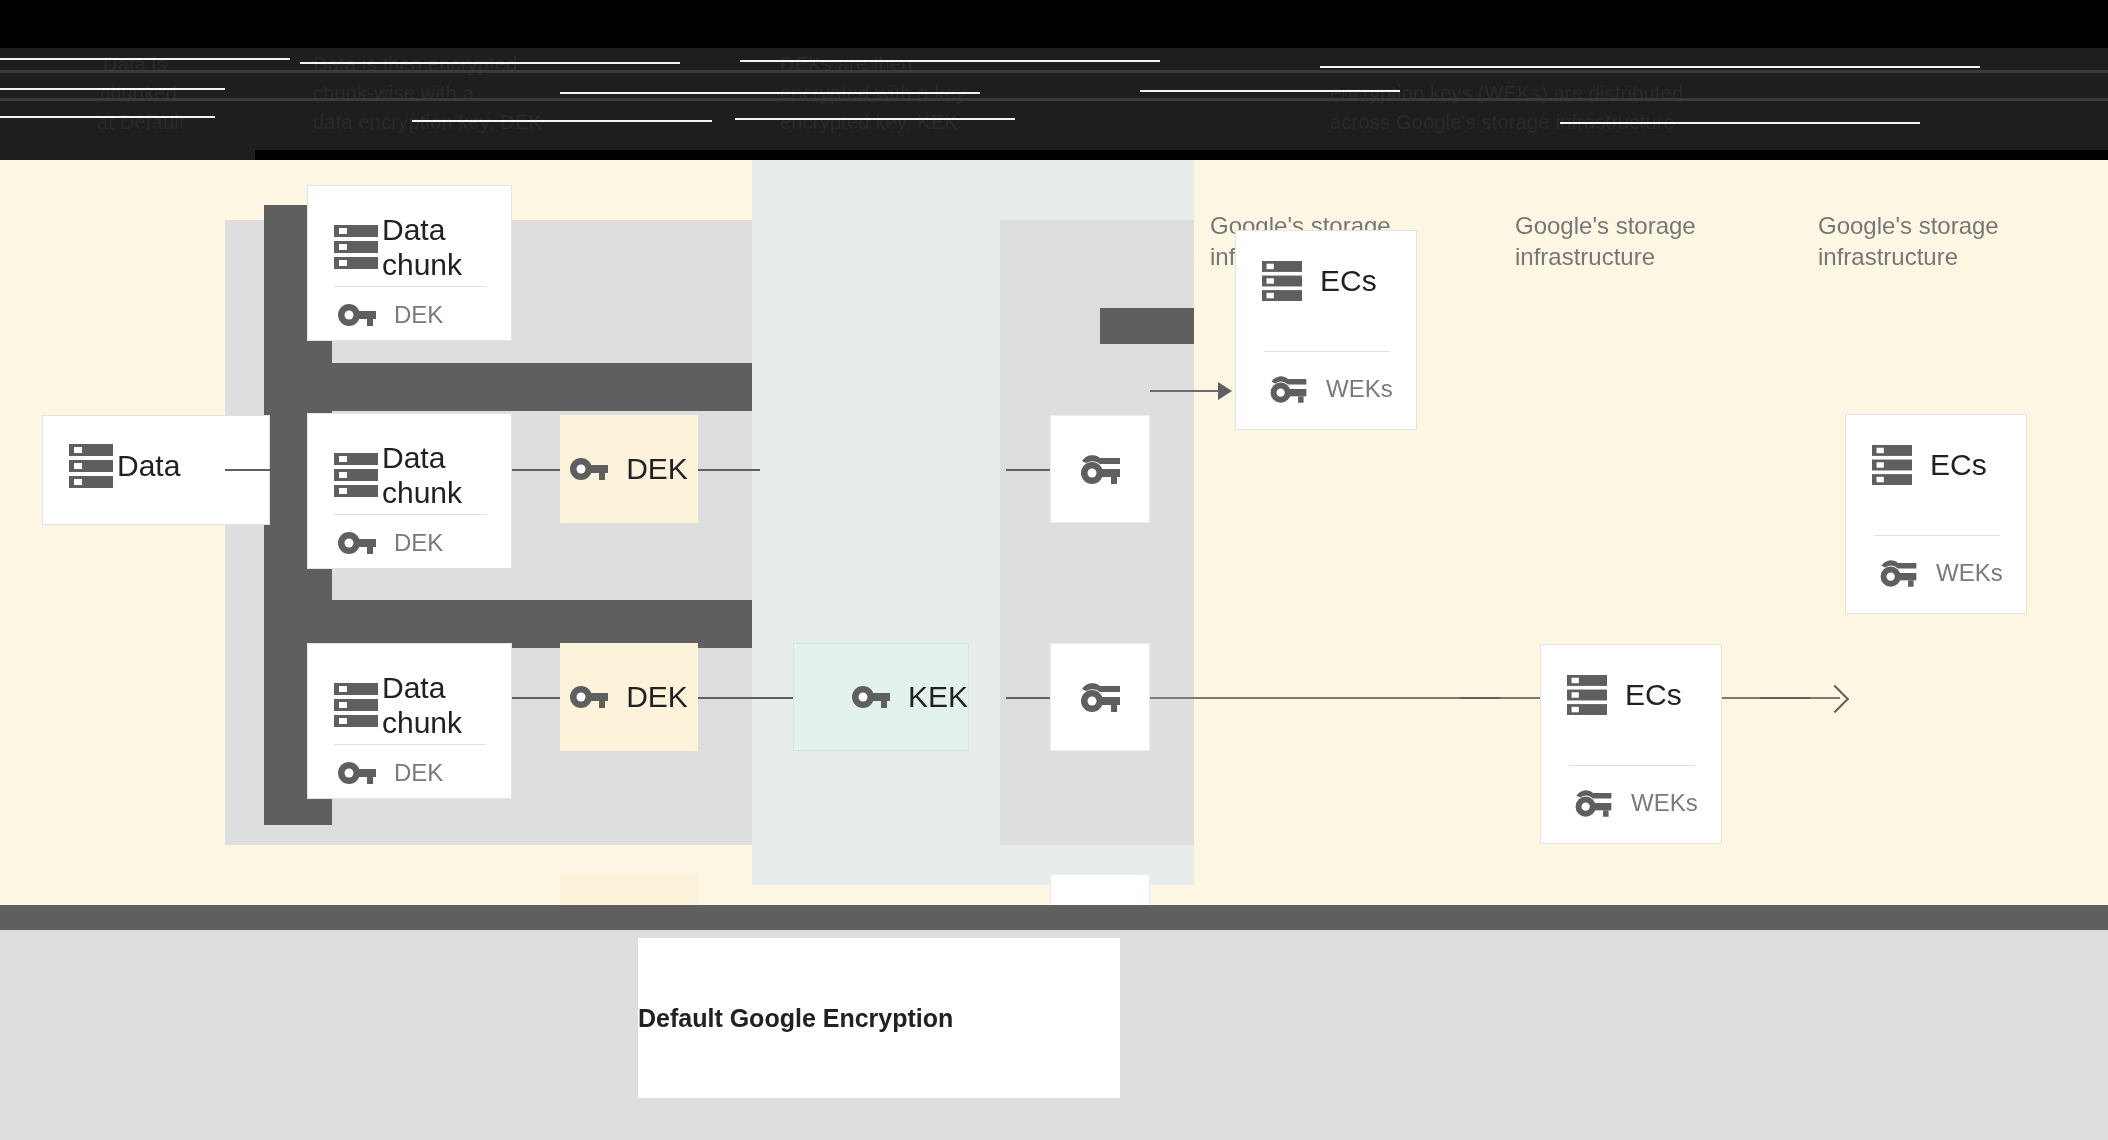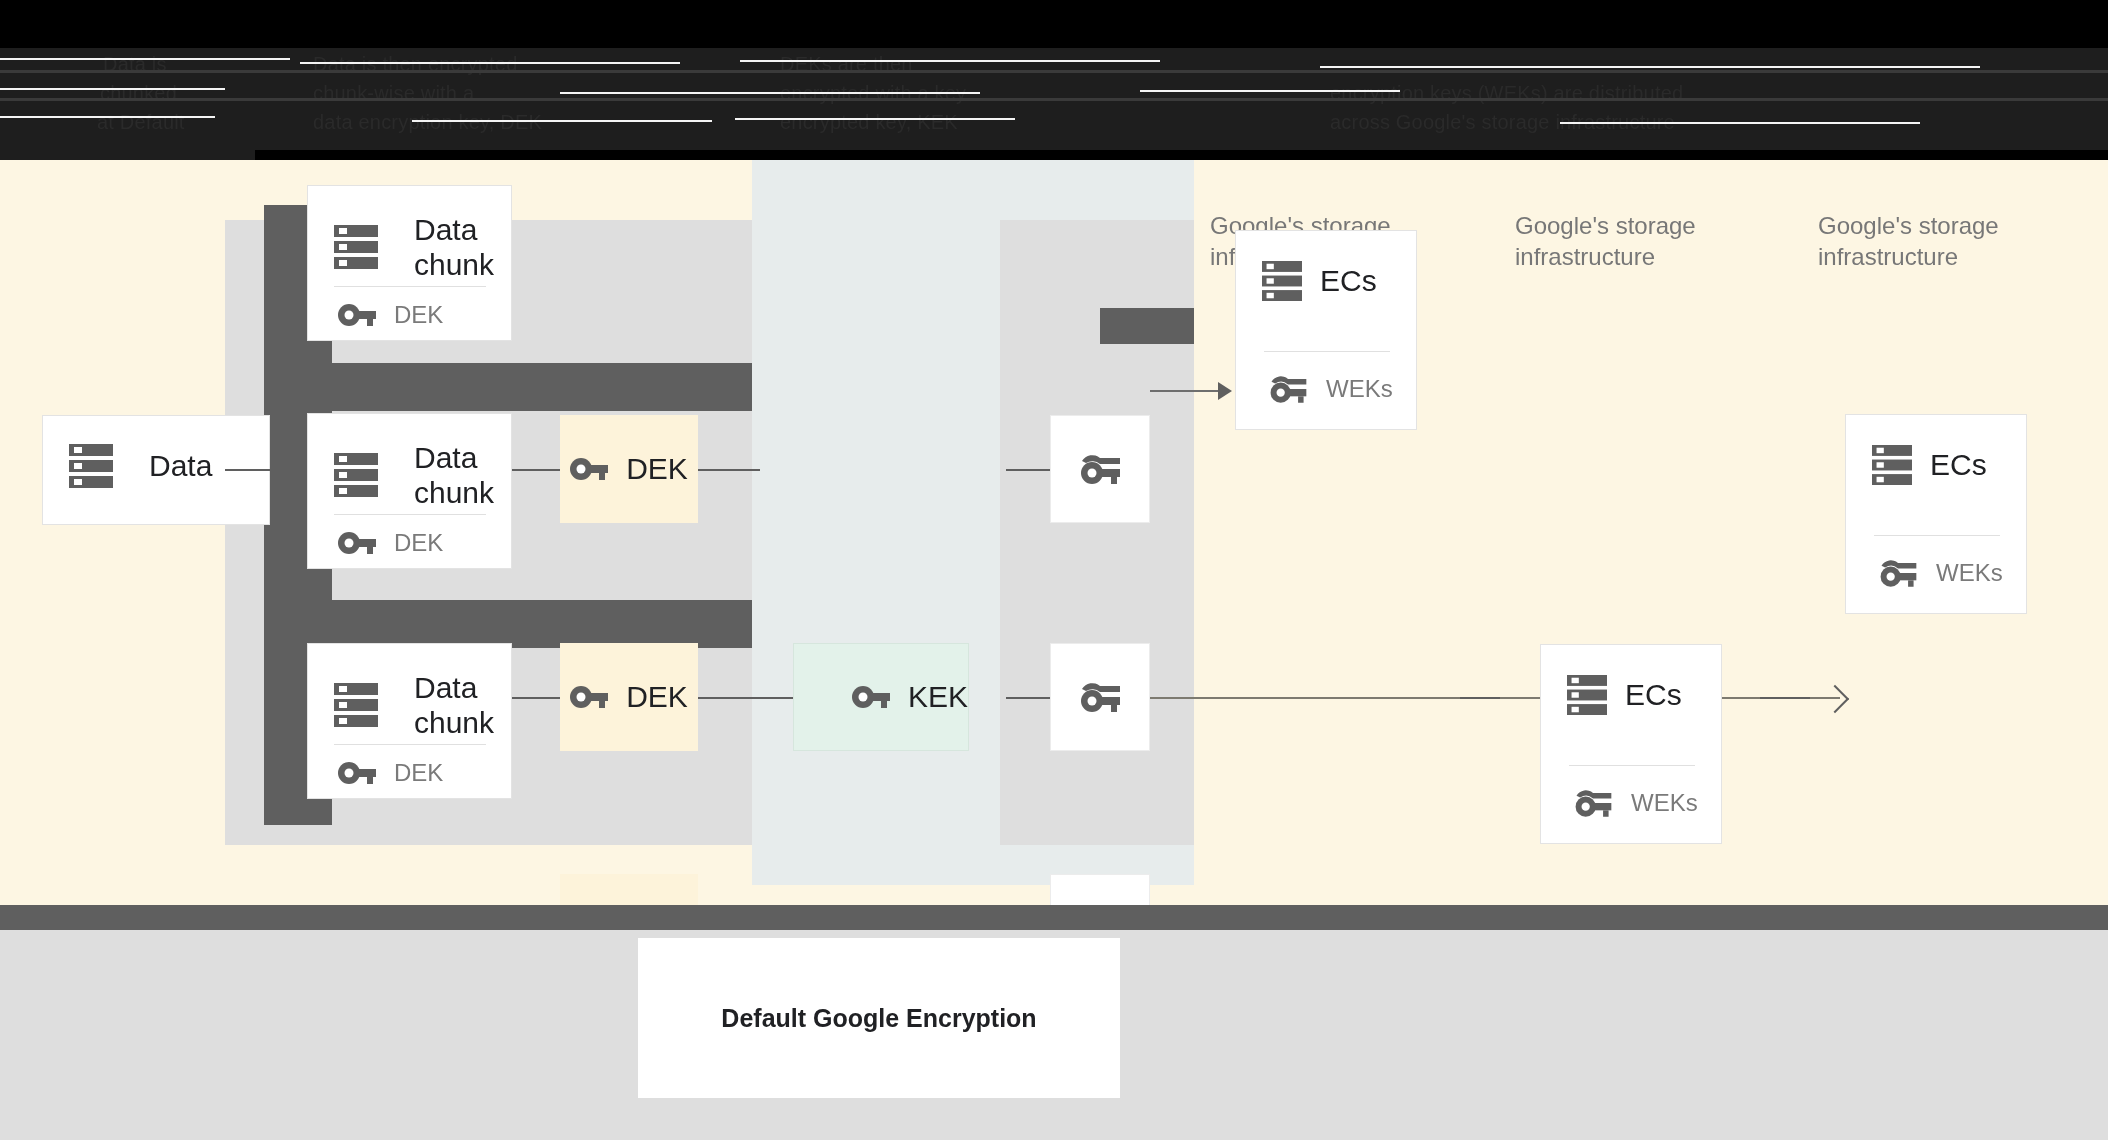--- a/index.html
+++ b/index.html
@@ -20,21 +20,21 @@
   
   .panel{position:absolute;}
   .panel-grey{background:#dedede;}
   .panel-blue{background:#e7ecec;}
 
   
   .comb{position:absolute;background:#5f5f5f;}
 
   
   .card{position:absolute;background:#ffffff;border:1px solid #e3e3e3;box-sizing:border-box;}
-  .card-top{display:flex;align-items:center;gap:36px;padding:26px 0 0 26px;height:auto;}
+  .card-top{display:flex;align-items:center;gap:4px;padding:26px 0 0 26px;height:auto;}
   .card-div{position:absolute;height:1px;background:#e0e0e0;}
   .card-bot{position:absolute;display:flex;align-items:center;gap:18px;}
 
   .lbl-dark{color:#202124;font-size:30px;line-height:36px;}
   .lbl-dark.two{line-height:35px;}
   .lbl-grey{color:#7a7a7a;font-size:24px;}
   .lbl-key{color:#202124;font-size:30px;}
 
   
   .chip{position:absolute;box-sizing:border-box;display:flex;align-items:center;justify-content:center;gap:18px;}
@@ -47,21 +47,21 @@
   .line-thin{position:absolute;background:#6e6e6e;height:2px;}
   .arrow-head{position:absolute;width:0;height:0;border-top:9px solid transparent;border-bottom:9px solid transparent;border-left:14px solid #5f5f5f;}
   .arrow-head.open{border:none;width:18px;height:18px;border-top:2px solid #5f5f5f;border-right:2px solid #5f5f5f;transform:rotate(45deg);}
 
   
   .infra{position:absolute;color:#777777;font-size:24px;line-height:31px;white-space:pre-line;}
 
   
   .footer{position:absolute;left:0;top:905px;width:2108px;height:25px;background:#5f5f5f;}
   .footer-bg{position:absolute;left:0;top:930px;width:2108px;height:210px;background:#dedede;}
-  .caption{position:absolute;left:638px;top:938px;width:482px;height:160px;background:#ffffff;display:flex;flex-direction:column;align-items:center;justify-content:center;gap:22px;}
+  .caption{position:absolute;left:638px;top:938px;width:482px;height:160px;background:#ffffff;display:flex;flex-direction:column;align-items:flex-start;justify-content:center;gap:22px;}
   .cap-title{font-size:25px;font-weight:bold;color:#202124;}
   .cap-body{font-size:25px;color:#202124;text-align:center;line-height:34px;}
   .cap-body b{font-weight:bold;}
   svg{display:block;}
 </style>
 </head>
 <body>
 
 <div id="root">
 

